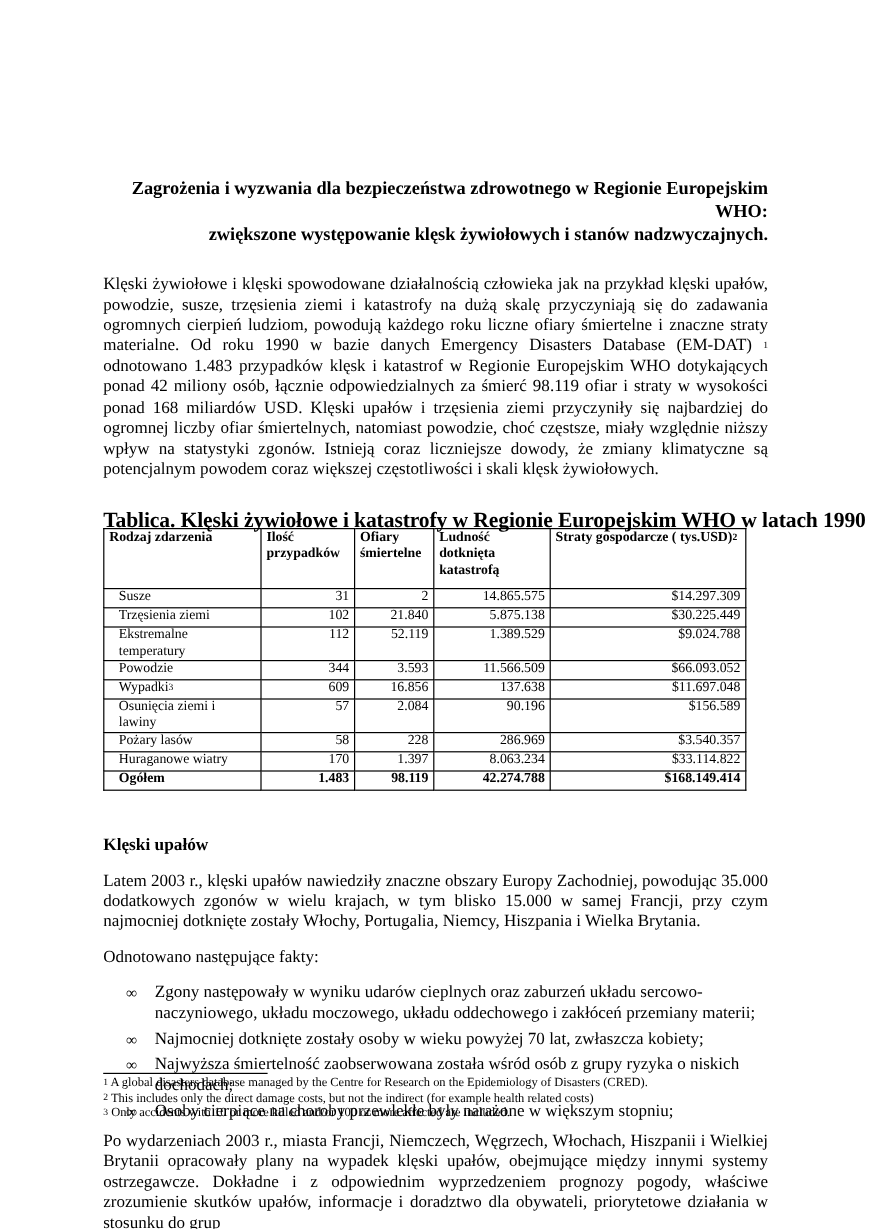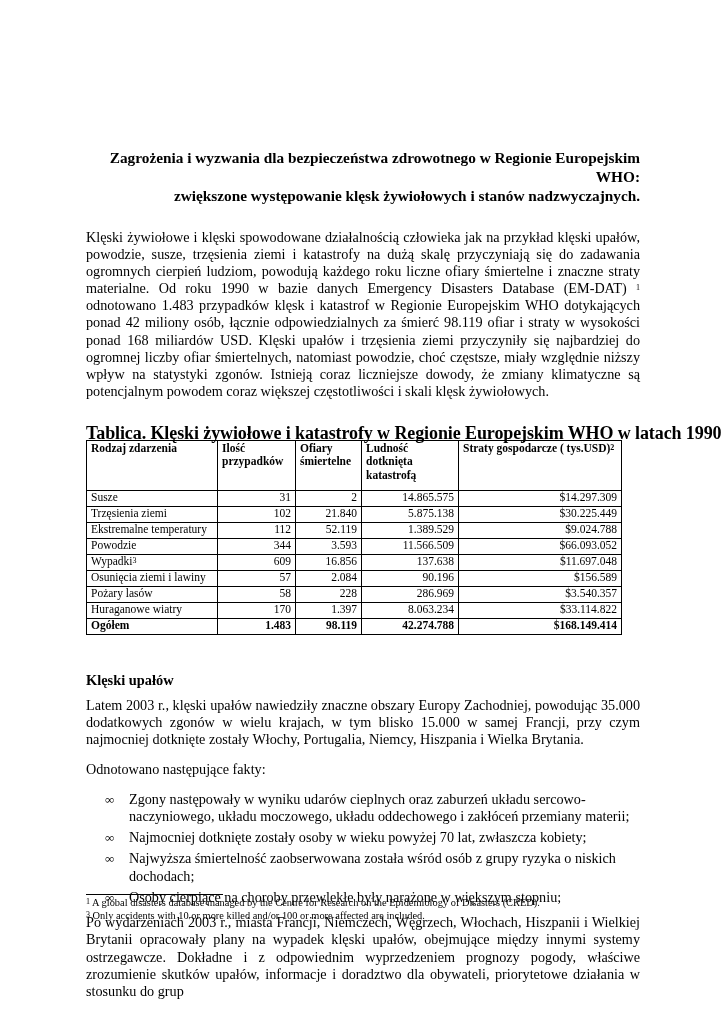--- a/index.html
+++ b/index.html
@@ -7,28 +7,28 @@
          font-family:"Liberation Serif", "DejaVu Serif", serif; color:#000; }
   .page { position:absolute; left:86px; top:148px; width:554px; }
   .title { font-weight:bold; font-size:15.3px; text-align:right; line-height:19px; margin:0; }
   .para { font-size:14.2px; line-height:17.1px; text-align:justify; margin:0; }
   .p1 { margin-top:24px; }
   sup { font-size:8px; vertical-align:top; position:relative; top:-1px; }
   .tcaption { font-weight:bold; font-size:18px; line-height:14px; margin-top:26px; white-space:nowrap; letter-spacing:-0.1px; }
   table { border-collapse:collapse; width:536px; font-size:11.5px; line-height:13.4px; margin-left:0; }
   th, td { border:1px solid #000; padding:0 4px; vertical-align:top; }
   th { text-align:left; font-weight:bold; border-width:1.5px; padding-top:1px; padding-bottom:8px; height:40px; }
-  td { height:15px; text-align:right; }
+  td { height:15px; text-align:right;padding-left:12px; }
   td.name { text-align:left; }
   tr.total td { font-weight:bold; border-width:1.5px; }
   .c1 { width:122px; } .c2 { width:69px; } .c3 { width:57px; } .c4 { width:88px;margin-top:29px; }
   .source { font-style:italic; font-size:10.6px; line-height:12px; margin-top:0; }
   .source a { color:#00009a; text-decoration:underline; }
   .h2 { font-weight:bold; font-size:14.4px; margin:37px 0 0 0; line-height:17px; }
-  .p2 { margin-top:8px; }
+  .p2 { margin-top:13px; }
   .p3 { margin-top:13px; }
   ul.facts { list-style:none; margin:12px 0 0 0; padding:0; }
   ul.facts li { position:relative; padding-left:43px; font-size:14.2px; line-height:17.3px; margin-bottom:4px; }
   ul.facts li .bullet { position:absolute; left:19px; top:0; font-size:13px; }
   .p4 { margin-top:8px; }
   .fn-rule { position:absolute; left:86px; top:894px; width:137px; height:1px; background:#000; }
   .footnotes { position:absolute; left:86px; top:897px; font-size:10.4px; line-height:12.5px; }
   .footnotes sup { font-size:8px; top:-1px; }
 </style>
 </head>
@@ -128,14 +128,15 @@
       <li><span class="bullet">∞</span><span>Najmocniej dotknięte zostały osoby w wieku powyżej 70 lat, zwłaszcza kobiety;</span></li>
       <li><span class="bullet">∞</span><span>Najwyższa śmiertelność zaobserwowana została wśród osób z grupy ryzyka o niskich dochodach;</span></li>
       <li><span class="bullet">∞</span><span>Osoby cierpiące na choroby przewlekłe były narażone w większym stopniu;</span></li>
     </ul>
   <p class="para p4">Po wydarzeniach 2003 r., miasta Francji, Niemczech, Węgrzech, Włochach, Hiszpanii i Wielkiej Brytanii opracowały plany na wypadek klęski upałów, obejmujące między innymi systemy ostrzegawcze. Dokładne i z odpowiednim wyprzedzeniem prognozy pogody, właściwe zrozumienie skutków upałów, informacje i doradztwo dla obywateli, priorytetowe działania w stosunku do grup</p>
 </div>
 
 <div class="fn-rule"></div>
 <div class="footnotes" id="footnotes">
     <div><sup>1</sup> <span>A global disasters database managed by the Centre for Research on the Epidemiology of Disasters (CRED).</span></div>
+    <div><sup>2</sup> <span>This includes only the direct damage costs, but not the indirect (for example health related costs)</span></div>
     <div><sup>3</sup> <span>Only accidents with 10 or more killed and/or 100 or more affected are included.</span></div>
   </div>
 
 </body></html>

